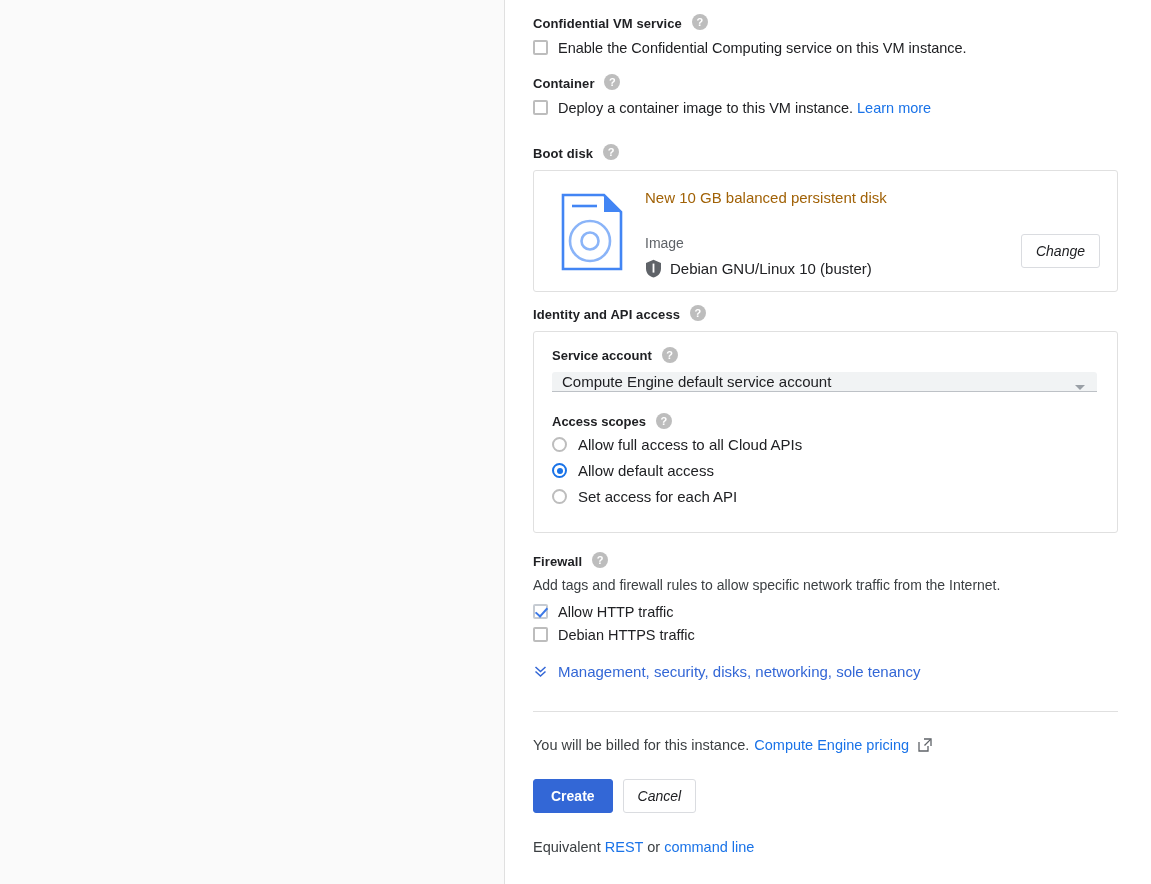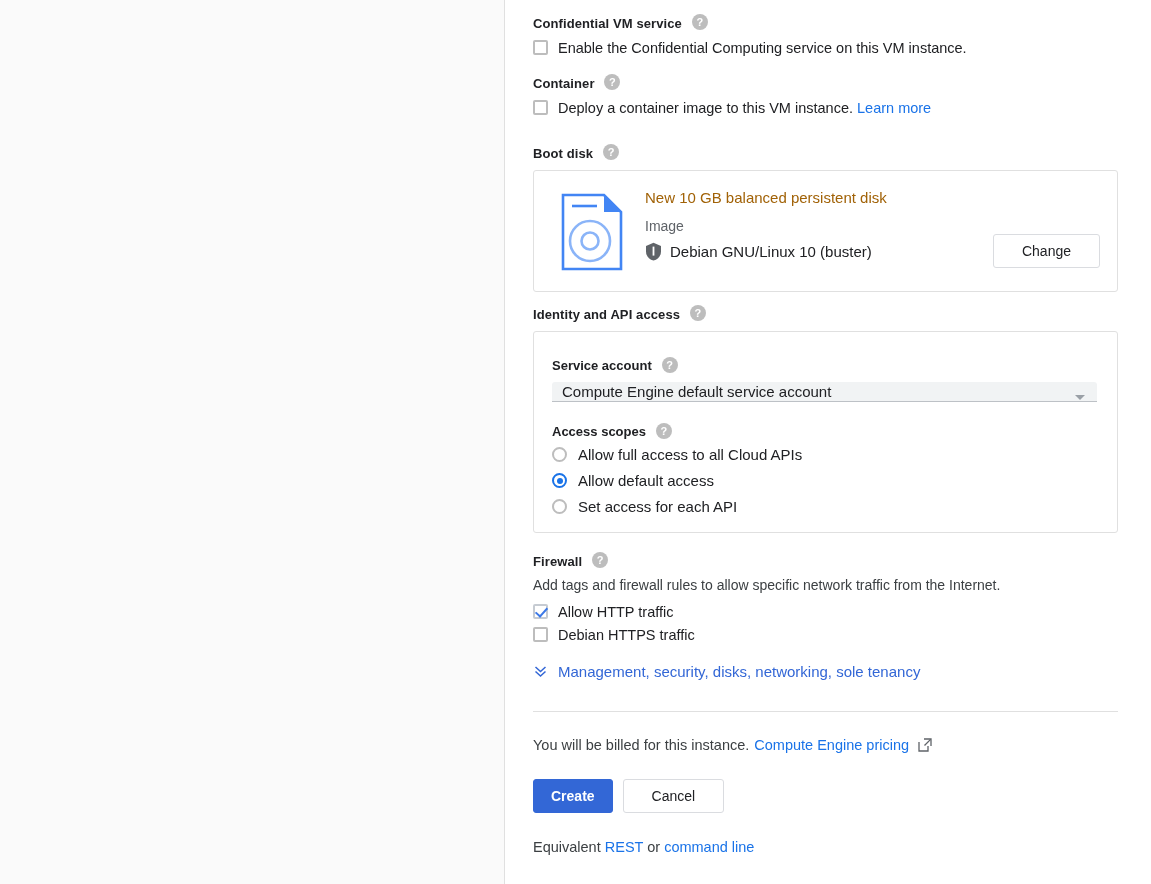--- a/index.html
+++ b/index.html
@@ -155,21 +155,21 @@
     top: 16px;
   }
   .disk-title {
     font-size: 15px;
     color: #a16207;
     line-height: 22px;
   }
   .disk-sub {
     font-size: 14px;
     color: #5f6368;
-    margin-top: 7px;
+    margin-top: 24px;
     line-height: 20px;
   }
   .disk-image-row {
     display: flex;
     align-items: center;
     margin-top: 6px;
   }
   .shield-icon {
     width: 17px;
     height: 19px;
@@ -184,35 +184,36 @@
     font-family: "Liberation Sans", sans-serif;
     font-size: 14px;
     border-radius: 3px;
     cursor: pointer;
     box-sizing: border-box;
   }
   .btn-outline {
     background: #ffffff;
     border: 1px solid #dadce0;
     color: #202124;
-    padding: 8px 28px;
+    padding: 8px 14px;
+    font-style: italic;
   }
   #change-button {
     position: absolute;
     right: 17px;
     top: 63px;
   }
 
   
   #identity-block { position: absolute; left: 0; top: 305px; }
   #identity-card {
     width: 585px;
     height: 202px;
     position: relative;
-    padding: 24px 18px 0 18px;
+    padding: 14px 18px 0 18px;
   }
   .sub-label {
     font-size: 13px;
     font-weight: bold;
     color: #202124;
     display: inline-block;
     vertical-align: middle;
   }
   .select {
     margin-top: 8px;

